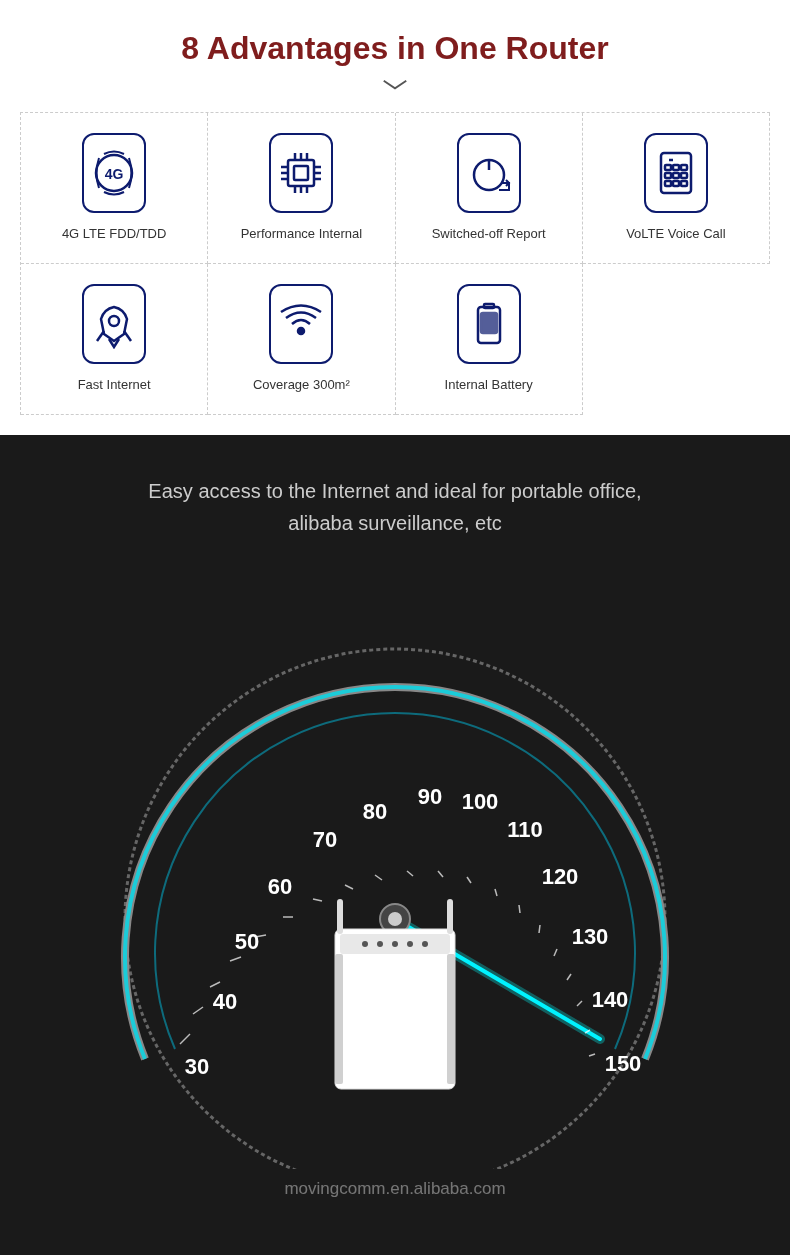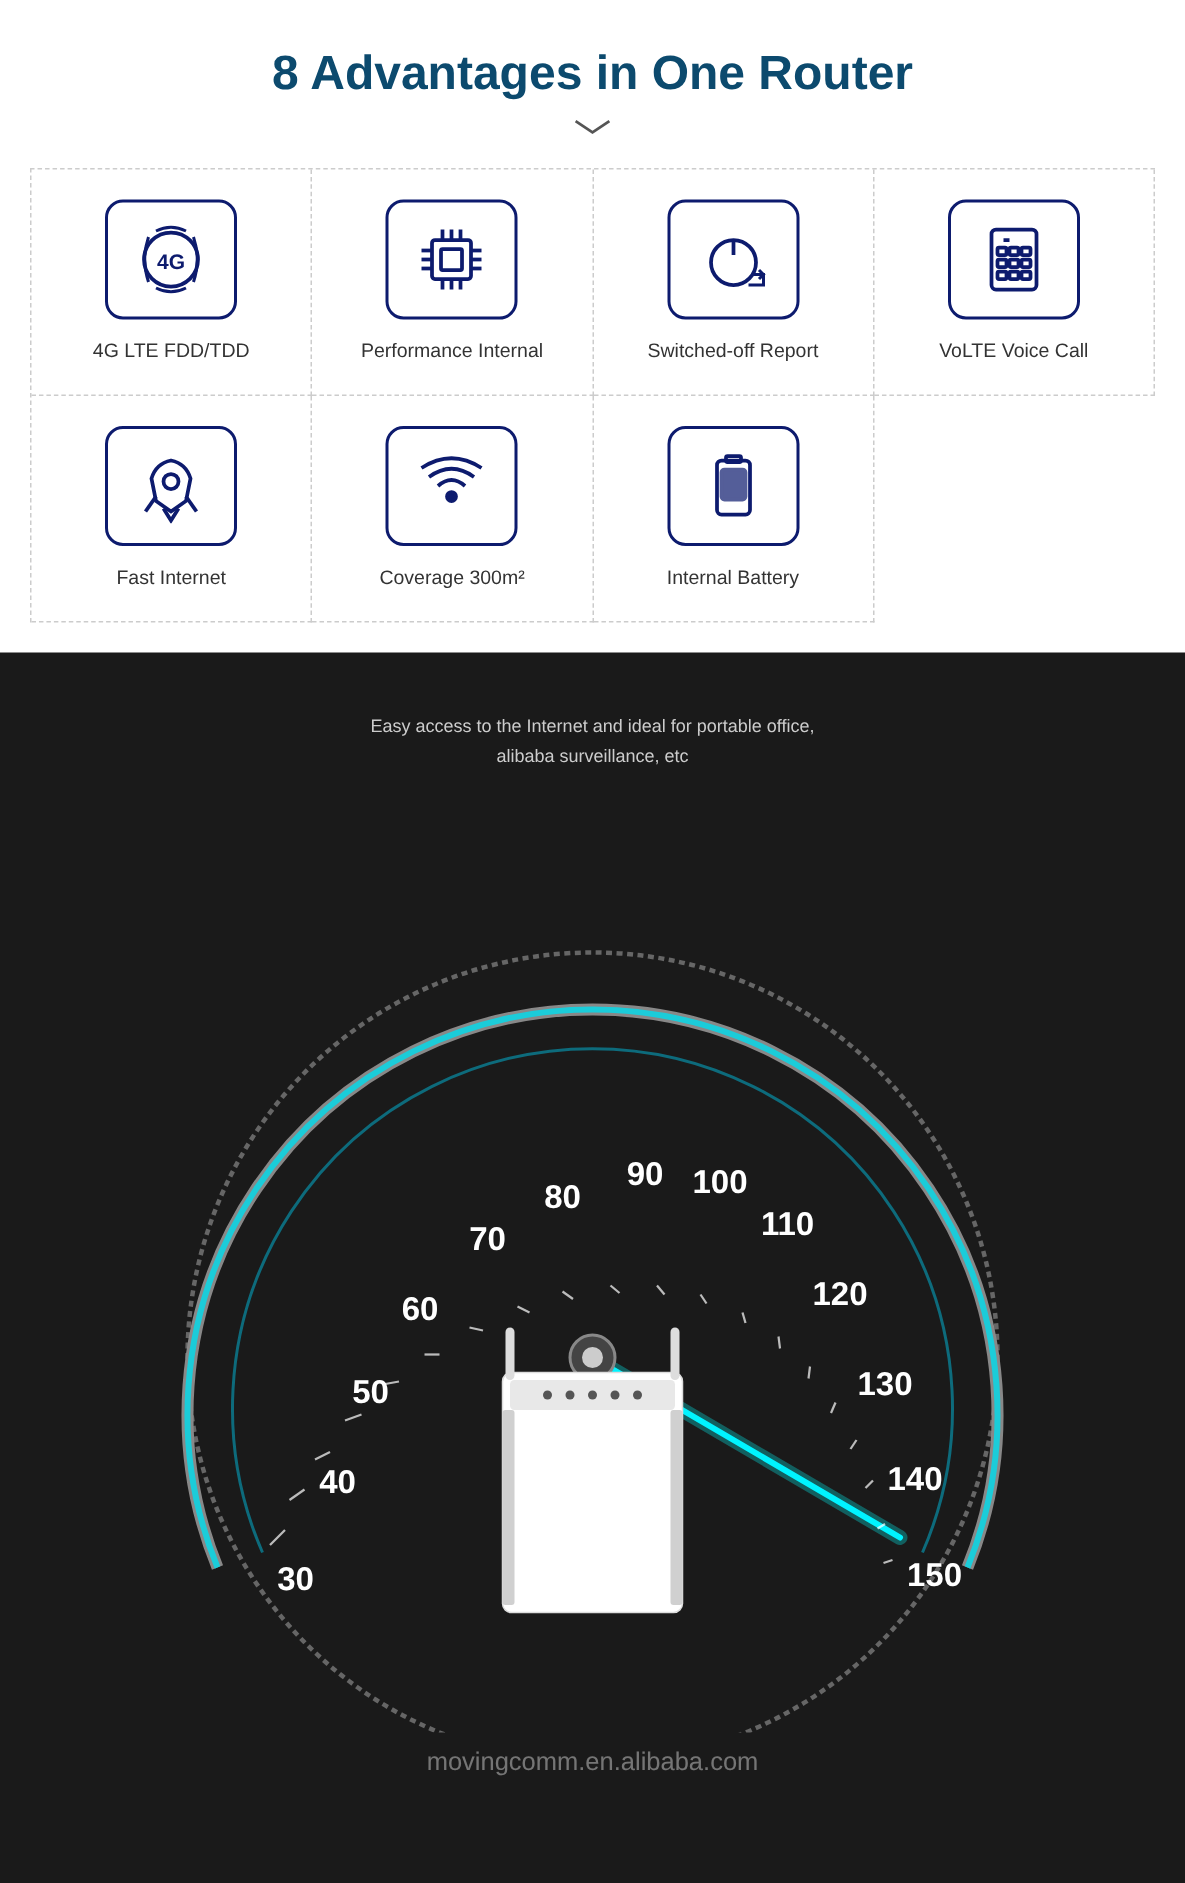--- a/index.html
+++ b/index.html
@@ -12,21 +12,21 @@
 
     
     .advantages-section {
       background: #fff;
       padding: 30px 20px 20px;
       text-align: center;
     }
     .advantages-title {
       font-size: 32px;
       font-weight: 900;
-      color: #0c4a6e;
+      color: #7f1d1d;
       margin-bottom: 10px;
     }
     .chevron-down {
       width: 30px;
       height: 15px;
       margin: 0 auto 20px;
       display: block;
     }
     .advantages-grid {
       display: grid;
@@ -38,21 +38,21 @@
     .advantage-item {
       border-right: 1px dashed #ccc;
       border-bottom: 1px dashed #ccc;
       padding: 20px 10px;
       display: flex;
       flex-direction: column;
       align-items: center;
       gap: 12px;
     }
     .advantage-icon-box {
-      width: 88px;
+      width: 64px;
       height: 80px;
       border: 2px solid #0d1b6e;
       border-radius: 12px;
       display: flex;
       align-items: center;
       justify-content: center;
       color: #0d1b6e;
     }
     .advantage-icon-box svg {
       width: 50px;
@@ -74,24 +74,24 @@
       overflow: hidden;
       min-height: 860px;
     }
     .speed-title {
       font-size: 36px;
       font-weight: 900;
       color: #fff;
       margin-bottom: 15px;
     }
     .speed-subtitle {
-      font-size: 12px;
+      font-size: 20px;
       color: #ccc;
       line-height: 1.6;
-      margin-bottom: 41px;
+      margin-bottom: 30px;
     }
 
     
     .speedometer-container {
       position: relative;
       width: 700px;
       height: 600px;
       margin: 0 auto;
     }
     .speedometer-svg {

